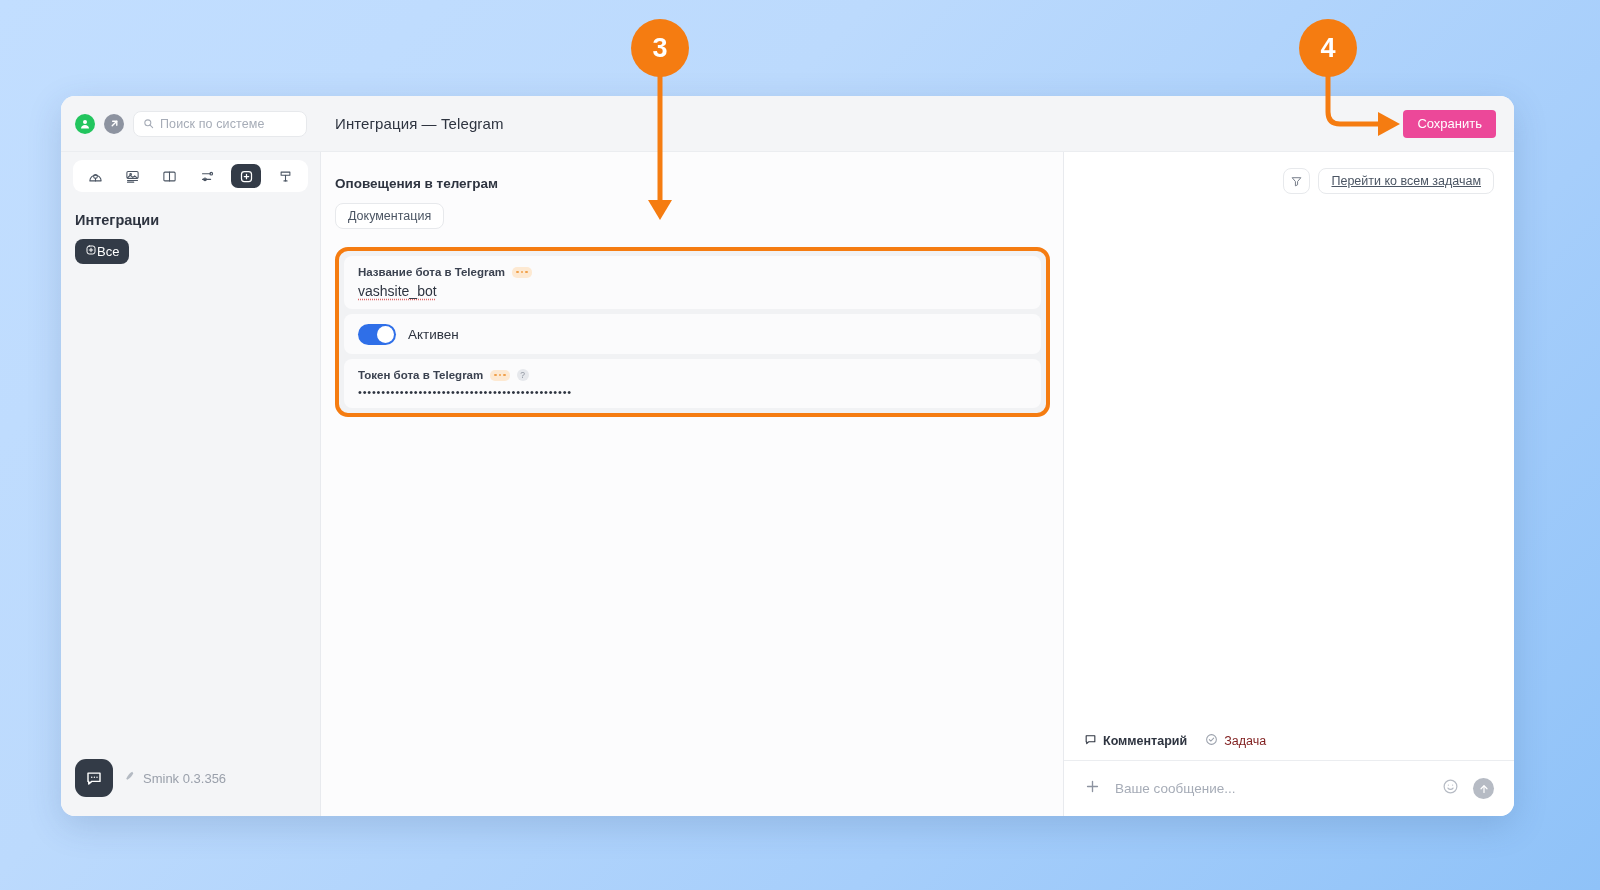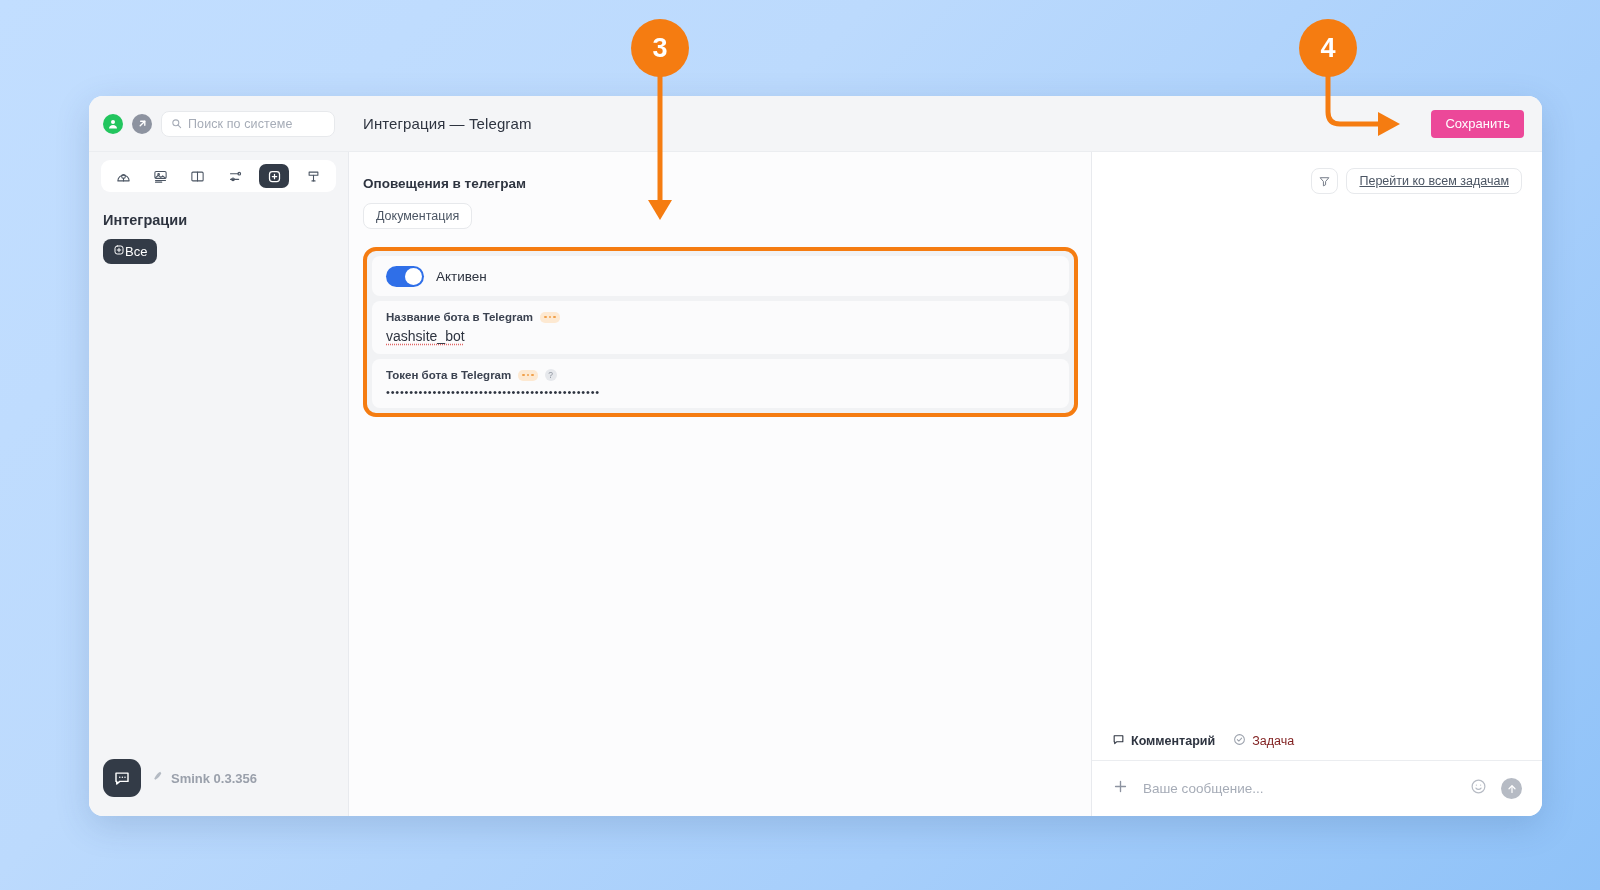--- a/index.html
+++ b/index.html
@@ -22,21 +22,20 @@
     left: 61px;
     top: 96px;
     width: 1453px;
     height: 720px;
     background: #ffffff;
     border-radius: 14px;
     box-shadow: 0 10px 34px rgba(40, 70, 120, 0.18);
     overflow: hidden;
     display: flex;
     flex-direction: column;
-    margin-left: 28px;
   }
 
   
   .top-bar {
     height: 56px;
     min-height: 56px;
     background: #f4f5f7;
     display: flex;
     align-items: center;
     border-bottom: 1px solid #ebedf0;
@@ -177,21 +176,21 @@
     gap: 10px;
   }
   .chat-fab {
     width: 38px; height: 38px;
     border-radius: 11px;
     background: #333b47;
     display: flex; align-items: center; justify-content: center;
     cursor: pointer;
     flex-shrink: 0;
   }
-  .version-wrap { display: flex; align-items: center; gap: 7px; font-weight: bold; }
+  .version-wrap { display: flex; align-items: center; gap: 7px; }
   .version-txt { font-size: 13px; color: #9aa0ab; }
 
   
   .center {
     flex: 1;
     background: #fcfcfd;
     padding: 24px 0 0 0;
     min-width: 0;
     position: relative;
   }
@@ -534,35 +533,35 @@
     </div>
 
     <div class="center">
       <div class="center-inner">
         <div class="section-title">Оповещения в телеграм</div>
         <button class="doc-btn">Документация</button>
 
         <div class="form-highlight">
           <div class="form-card">
 
-            <div class="form-row row-toggle">
-              <div class="toggle"></div>
-              <span class="toggle-label">Активен</span>
-            </div>
-
             <div class="form-row">
               <div class="field-label-line">
                 <span class="field-label">Название бота в Telegram</span>
                 <span class="dots-badge">
                     <i></i>
                     <i></i>
                     <i></i>
                   </span>
               </div>
               <div class="field-value">vashsite_bot</div>
+            </div>
+
+            <div class="form-row row-toggle">
+              <div class="toggle"></div>
+              <span class="toggle-label">Активен</span>
             </div>
 
             <div class="form-row">
               <div class="field-label-line">
                 <span class="field-label">Токен бота в Telegram</span>
                 <span class="dots-badge">
                     <i></i>
                     <i></i>
                     <i></i>
                   </span>

